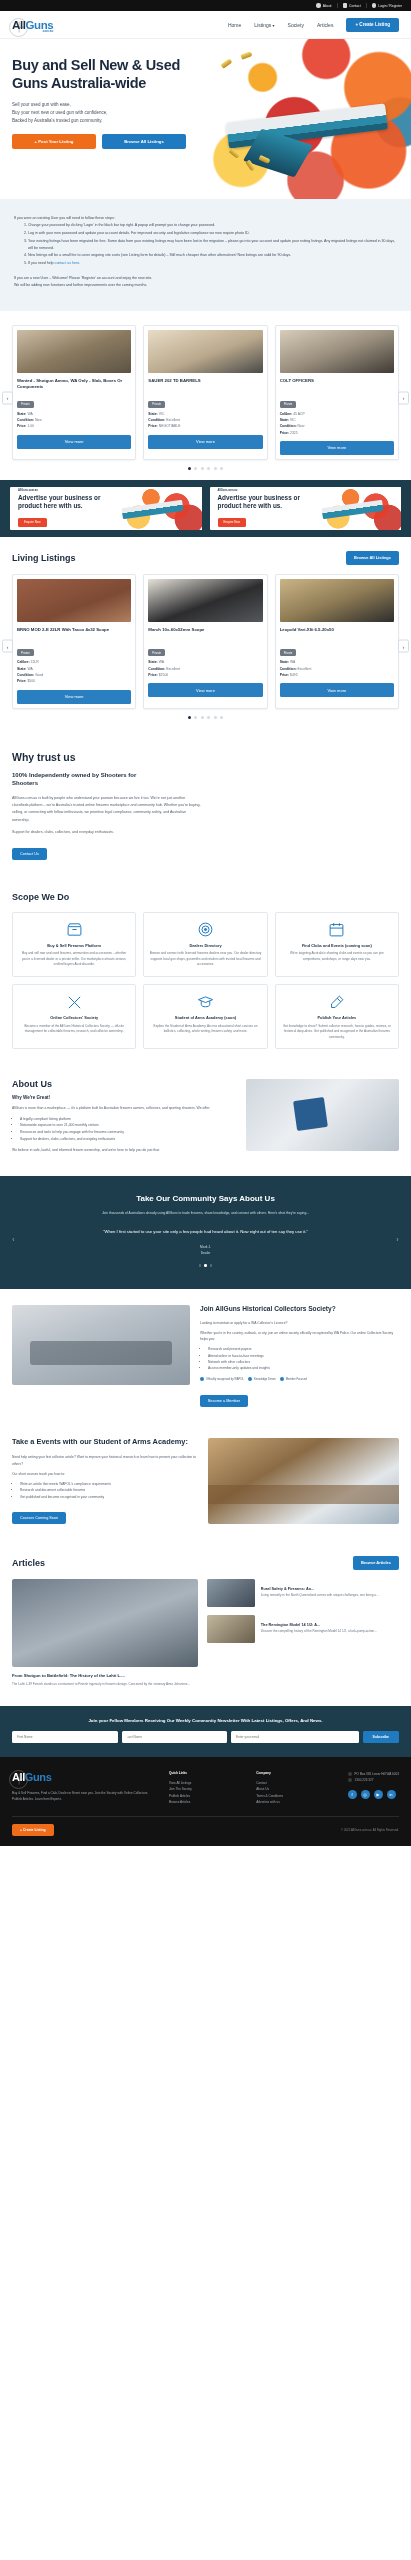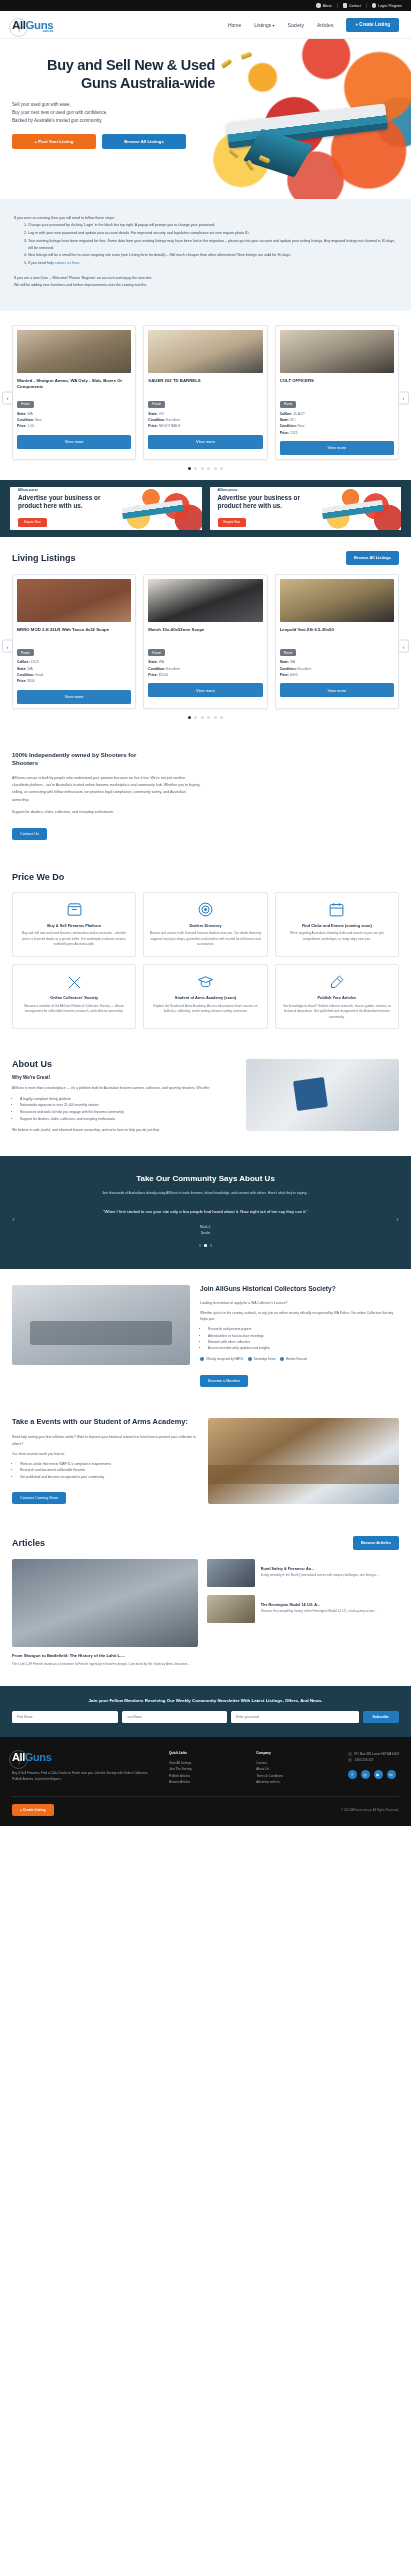--- a/index.html
+++ b/index.html
@@ -96,21 +96,21 @@
     position: absolute; left: 52px; top: 96px; width: 54px; height: 36px;
     background: linear-gradient(180deg,#2a8aa8,#154a60);
     transform: rotate(18deg) skewX(-12deg); border-radius: 2px;
   }
   .bullet {
     position: absolute; width: 11px; height: 5px; border-radius: 2px 4px 4px 2px;
     background: linear-gradient(180deg,#f5d76e,#b88a1a);
   }
   .hero-inner { position: relative; z-index: 3; padding: 18px 0 0 12px; width: 215px; }
   .hero-h1 {
-    font-size: 14.5px; font-weight: 700; line-height: 1.22; color: #1b2a3d; letter-spacing: -0.3px; text-align: right;
+    font-size: 14.5px; font-weight: 700; line-height: 1.22; color: #1b2a3d; letter-spacing: -0.3px;
   }
   .hero-sub { margin-top: 9px; font-size: 4.5px; line-height: 1.75; color: #44505f; }
   .hero-btns { margin-top: 9px; display: flex; gap: 6px; }
   .btn-orange {
     background: #ef6c1b; color: #fff; font-size: 4.3px; font-weight: 600;
     padding: 5px 0; border-radius: 2px; width: 84px; text-align: center; cursor:pointer;
   }
   .btn-blue {
     background: #1f7ac0; color: #fff; font-size: 4.3px; font-weight: 600;
     padding: 5px 0; border-radius: 2px; width: 84px; text-align: center; cursor:pointer;
@@ -533,28 +533,29 @@
       <span class="dot"></span>
       <span class="dot"></span>
       <span class="dot"></span>
       <span class="dot"></span>
       <span class="dot"></span>
     </div>
   </div>
 </div>
 
 <div class="trust">
+  <h2>Why trust us</h2>
   <h3>100% Independently owned by Shooters for Shooters</h3>
   <p>AllGuns.com.au is built by people who understand your passion because we live it too. We're not just another classifieds platform – we're Australia's trusted online firearms marketplace and community hub. Whether you're buying, selling, or connecting with fellow enthusiasts, we prioritise legal compliance, community safety, and Australian ownership.</p>
   <p>Support for dealers, clubs, collectors, and everyday enthusiasts.</p>
   <span class="btn-contact">Contact Us</span>
 </div>
 
 <div class="wwd">
-  <h2>Price We Do</h2>
+  <h2>Scope We Do</h2>
   <div class="wwd-grid">
     <div class="wwd-card">
       <div class="wwd-ic">
           <svg viewBox="0 0 24 24" fill="none" stroke="#1f7ac0" stroke-width="1.4">
             <rect x="3" y="8" width="18" height="12" rx="1"></rect>
             <path d="M3 8l2-4h14l2 4M9 12h6"></path>
           </svg>
         </div>
       <div class="wwd-t">Buy &amp; Sell Firearms Platform</div>
       <div class="wwd-d">Buy and sell new and used firearms, ammunition and accessories – whether you're a licensed dealer or a private seller. Our marketplace attracts serious, verified buyers Australia-wide.</div>

